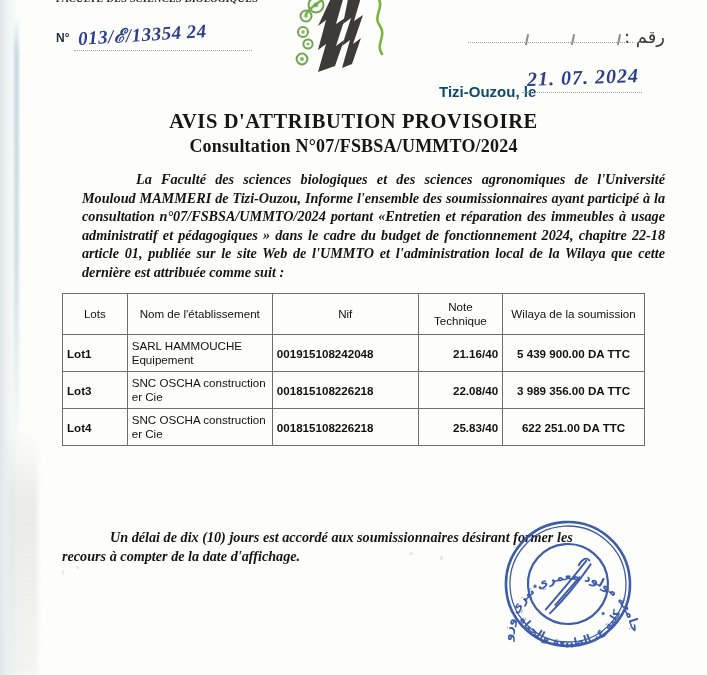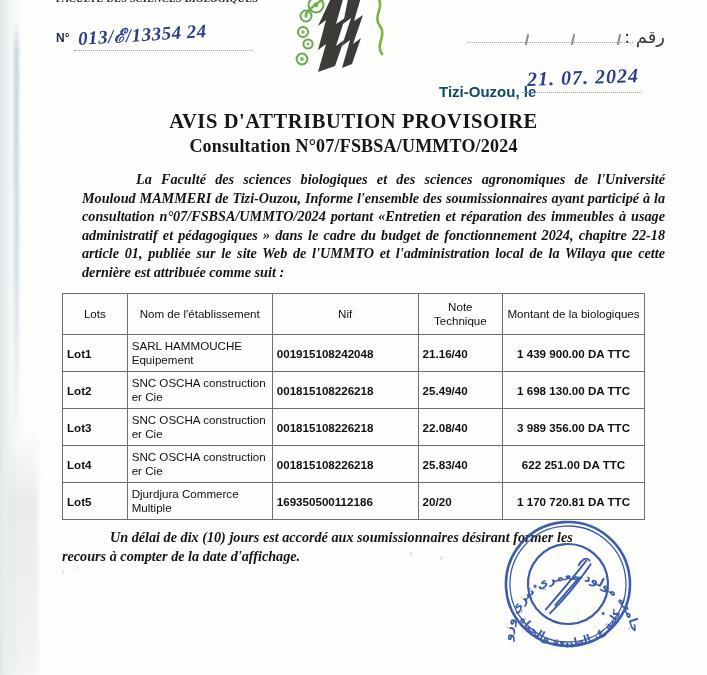--- a/index.html
+++ b/index.html
@@ -226,21 +226,21 @@
   }
   table.lots th {
     font-weight: normal;
     text-align: center;
     line-height: 14px;
     height: 34px;
   }
   .c-lot   { width: 62px;  text-align: left; font-weight: bold; }
   .c-name  { width: 148px; text-align: left; line-height: 14.5px; padding-left: 7px; }
   .c-nif   { width: 145px; font-weight: bold; }
-  .c-note  { width: 80px;  text-align: left; font-weight: bold; }
+  .c-note  { width: 80px;  text-align: right; font-weight: bold; }
   .c-mont  { width: 148px; text-align: center; font-weight: bold; }
   table.lots td { height: 30px; }
   table.lots td.c-name { font-weight: normal; }
 
   
   .footer-text {
     position: absolute;
     left: 62px; top: 528px;
     width: 530px;
     font-family: "Liberation Serif", serif;
@@ -337,59 +337,45 @@
   <div class="body-text">La Faculté des sciences biologiques et des sciences agronomiques  de l'Université Mouloud MAMMERI de Tizi-Ouzou, Informe l'ensemble des soumissionnaires ayant participé à la  consultation n°07/FSBSA/UMMTO/2024 portant «Entretien et réparation des immeubles à usage administratif et pédagogiques » dans le cadre du budget de fonctionnement 2024, chapitre 22-18 article 01, publiée sur le site Web de l'UMMTO et l'administration local de la Wilaya que cette dernière est attribuée comme suit :</div>
 
   <div class="tbl-wrap">
     <table class="lots">
       <thead>
         <tr>
           <th class="c-lot">Lots</th>
           <th class="c-name">Nom de l'établissement</th>
           <th class="c-nif">Nif</th>
           <th class="c-note">Note Technique</th>
-          <th class="c-mont">Montant de la biologiques</th>
+          <th class="c-mont">Wilaya de la soumission</th>
         </tr>
       </thead>
       <tbody>
         <tr>
           <td class="c-lot">Lot1</td>
           <td class="c-name">SARL HAMMOUCHE Equipement</td>
           <td class="c-nif">001915108242048</td>
           <td class="c-note">21.16/40</td>
-          <td class="c-mont">1 439 900.00 DA TTC</td>
-        </tr>
-        <tr>
-          <td class="c-lot">Lot2</td>
-          <td class="c-name">SNC OSCHA construction er Cie</td>
-          <td class="c-nif">001815108226218</td>
-          <td class="c-note">25.49/40</td>
-          <td class="c-mont">1 698 130.00 DA TTC</td>
+          <td class="c-mont">5 439 900.00 DA TTC</td>
         </tr>
         <tr>
           <td class="c-lot">Lot3</td>
           <td class="c-name">SNC OSCHA construction er Cie</td>
           <td class="c-nif">001815108226218</td>
           <td class="c-note">22.08/40</td>
           <td class="c-mont">3 989 356.00 DA TTC</td>
         </tr>
         <tr>
           <td class="c-lot">Lot4</td>
           <td class="c-name">SNC OSCHA construction er Cie</td>
           <td class="c-nif">001815108226218</td>
           <td class="c-note">25.83/40</td>
           <td class="c-mont">622 251.00 DA TTC</td>
         </tr>
-        <tr>
-          <td class="c-lot">Lot5</td>
-          <td class="c-name">Djurdjura Commerce Multiple</td>
-          <td class="c-nif">169350500112186</td>
-          <td class="c-note">20/20</td>
-          <td class="c-mont">1 170 720.81 DA TTC</td>
-        </tr>
       </tbody>
     </table>
   </div>
 
   <div class="footer-text">Un délai de dix (10) jours est accordé aux soumissionnaires désirant former les recours à compter de la date d'affichage.</div>
 
   <div class="stamp">
     <svg width="152" height="145" viewBox="0 0 152 145" aria-hidden="true">
       <defs>
         <path id="arcOuter" d="M 76 136 m -60 -8 a 60 60 0 1 1 120 0" fill="none"></path>

